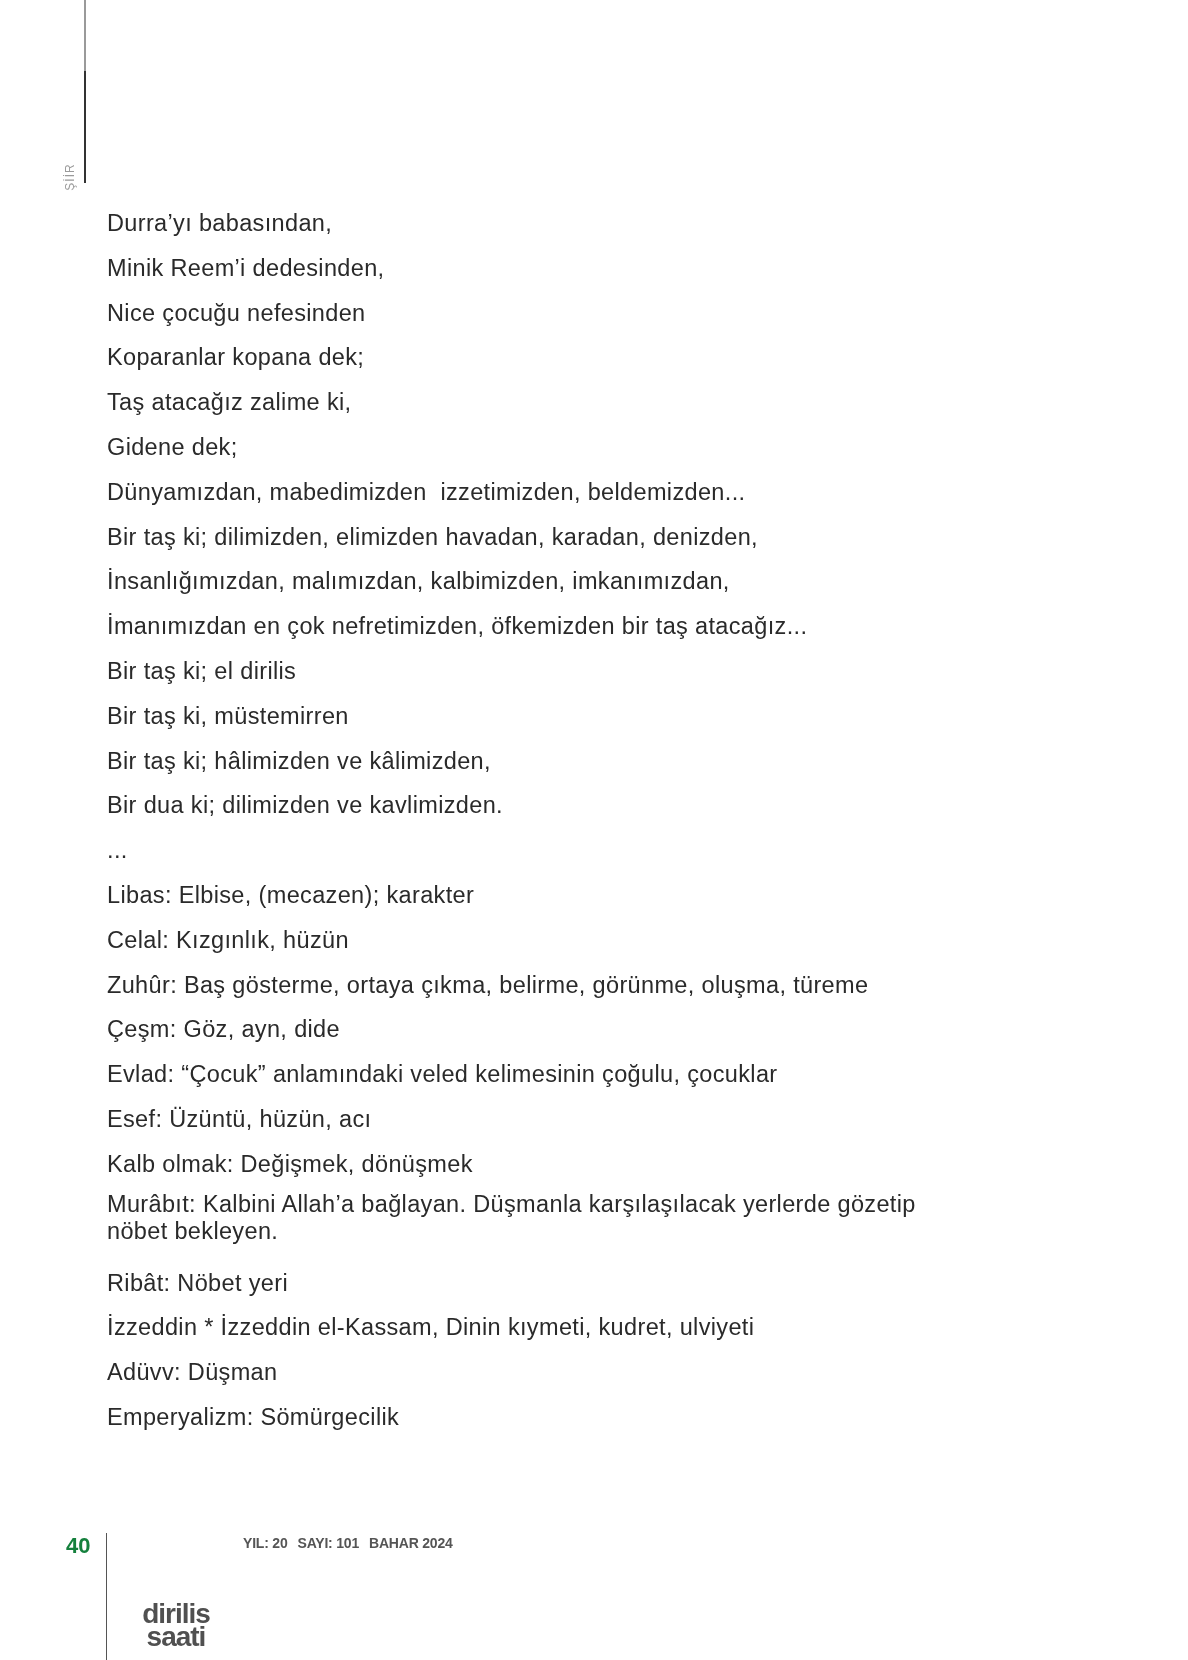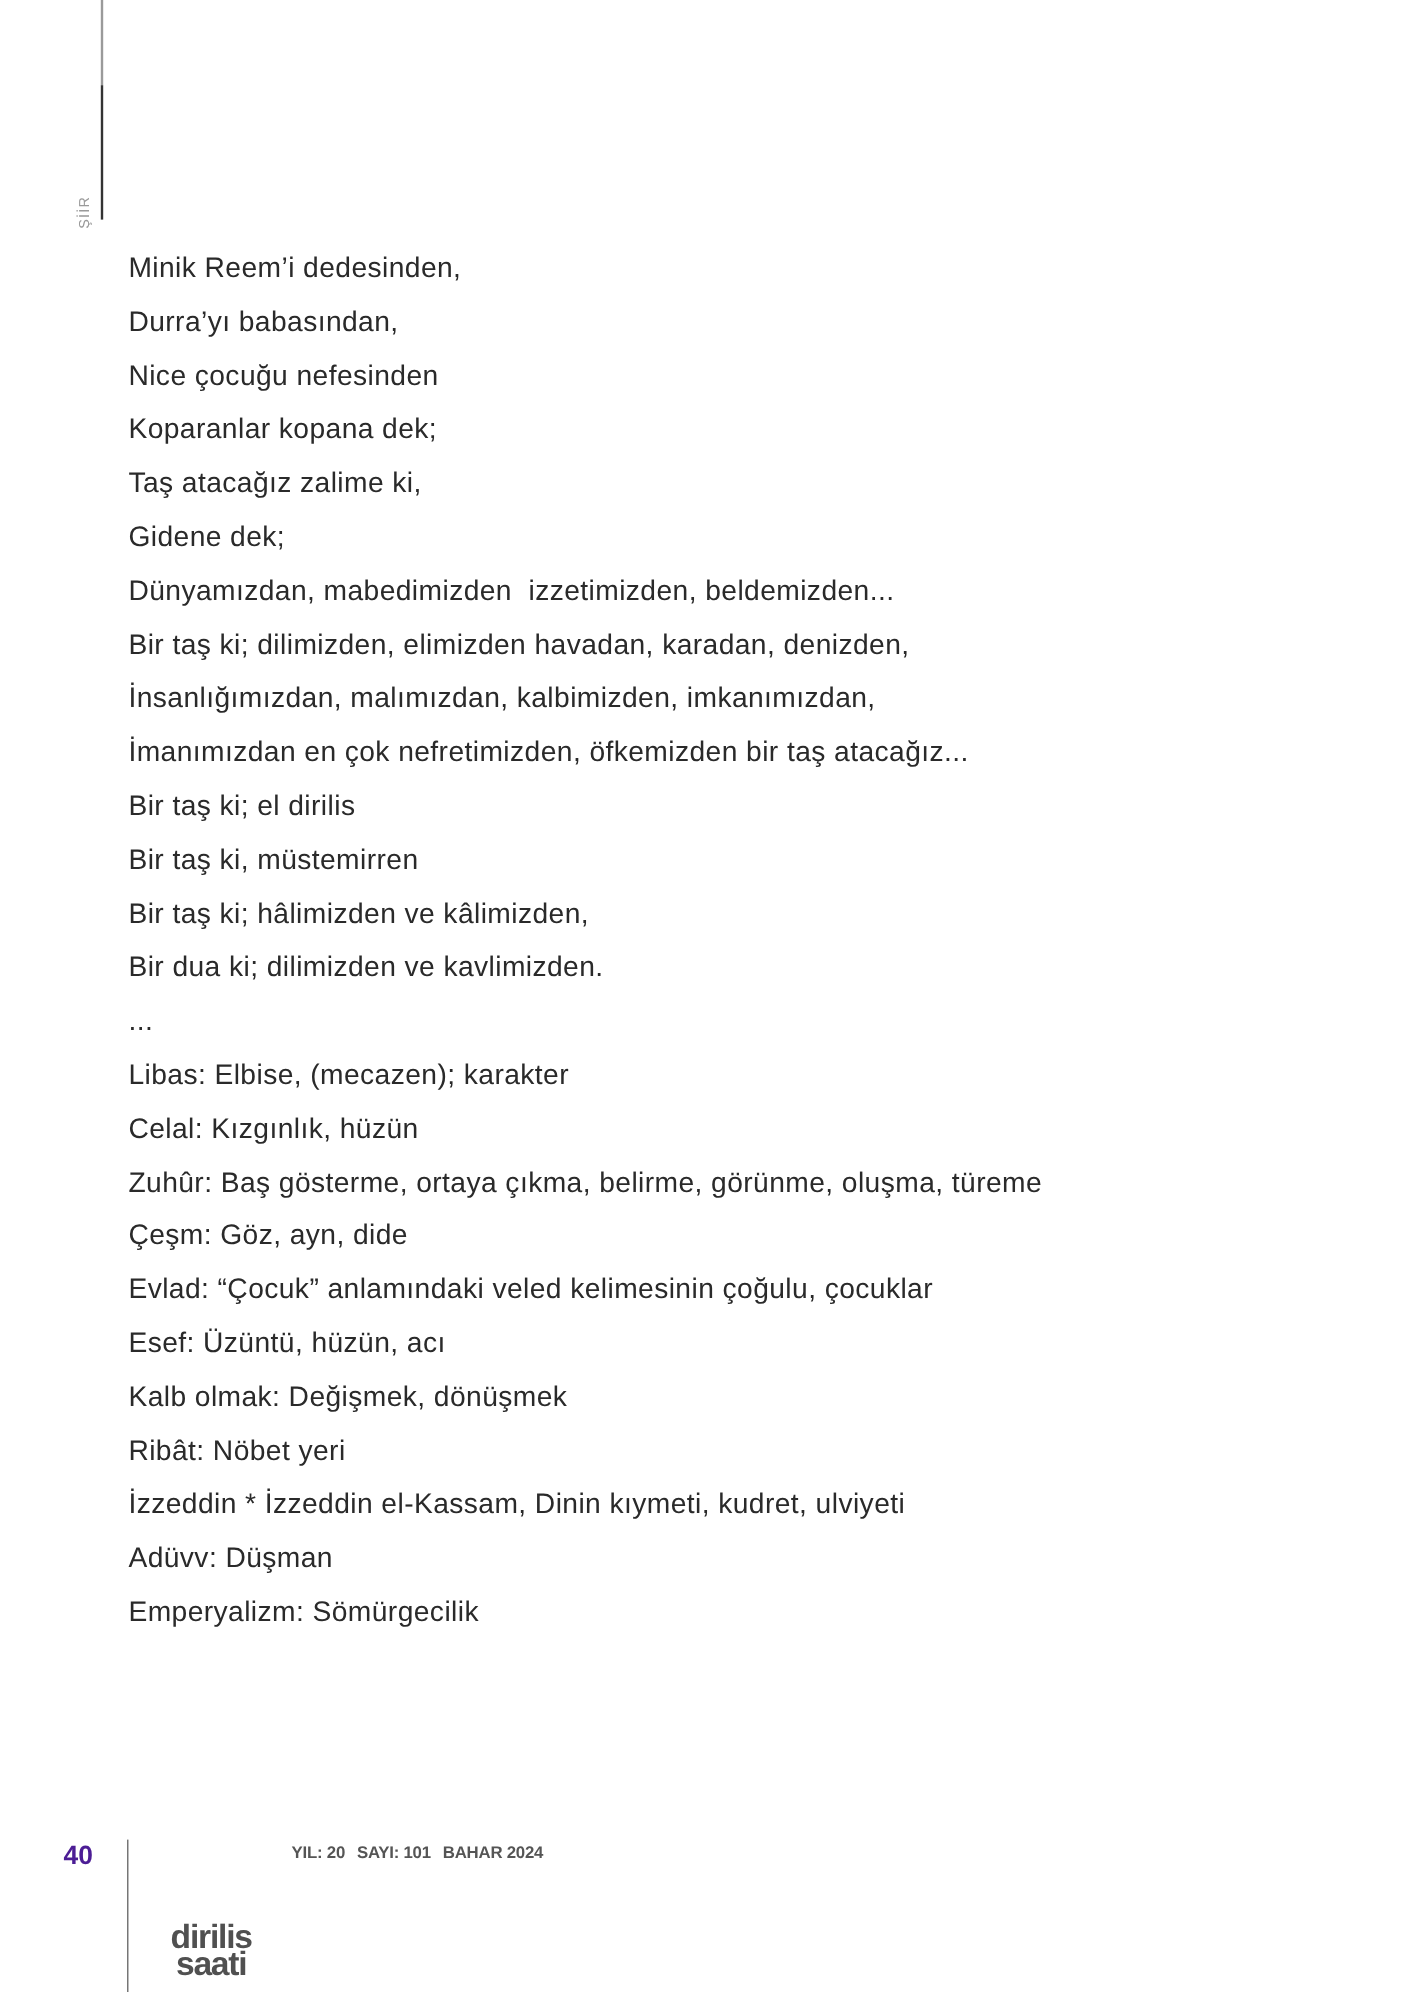--- a/index.html
+++ b/index.html
@@ -70,25 +70,25 @@
   .footer-rule {
     position: absolute;
     left: 106px;
     top: 1533px;
     width: 1px;
     height: 127px;
     background: #555555;
   }
   .page-number {
     position: absolute;
-    left: 53px;
+    left: 66px;
     top: 1533px;
     font-size: 22px;
     font-weight: bold;
-    color: #4c1d95;
+    color: #15803d;
     line-height: 26px;
   }
   .logo {
     position: absolute;
     left: 131px;
     top: 1602px;
     width: 90px;
     text-align: center;
     font-weight: bold;
     color: #505050;
@@ -111,22 +111,22 @@
   .issue-info span { margin-right: 10px; }
 </style>
 </head>
 <body>
 
 <div class="top-rule-light"></div>
 <div class="top-rule-dark"></div>
 <div class="section-label">ŞİİR</div>
 
 <div class="poem">
+  <div class="line">Durra’yı babasından,</div>
   <div class="line">Minik Reem’i dedesinden,</div>
-  <div class="line">Durra’yı babasından,</div>
   <div class="line">Nice çocuğu nefesinden</div>
   <div class="line">Koparanlar kopana dek;</div>
   <div class="line">Taş atacağız zalime ki,</div>
   <div class="line">Gidene dek;</div>
   <div class="line">Dünyamızdan, mabedimizden  izzetimizden, beldemizden...</div>
   <div class="line">Bir taş ki; dilimizden, elimizden havadan, karadan, denizden,</div>
   <div class="line">İnsanlığımızdan, malımızdan, kalbimizden, imkanımızdan,</div>
   <div class="line">İmanımızdan en çok nefretimizden, öfkemizden bir taş atacağız...</div>
   <div class="line">Bir taş ki; el dirilis</div>
   <div class="line">Bir taş ki, müstemirren</div>
@@ -134,20 +134,24 @@
   <div class="line">Bir dua ki; dilimizden ve kavlimizden.</div>
   <div class="line">...</div>
 
   <div class="line">Libas: Elbise, (mecazen); karakter</div>
   <div class="line">Celal: Kızgınlık, hüzün</div>
   <div class="line">Zuhûr: Baş gösterme, ortaya çıkma, belirme, görünme, oluşma, türeme</div>
   <div class="line">Çeşm: Göz, ayn, dide</div>
   <div class="line">Evlad: “Çocuk” anlamındaki veled kelimesinin çoğulu, çocuklar</div>
   <div class="line">Esef: Üzüntü, hüzün, acı</div>
   <div class="line">Kalb olmak: Değişmek, dönüşmek</div>
+  <div class="line wrap">
+    <span>Murâbıt: Kalbini Allah’a bağlayan. Düşmanla karşılaşılacak yerlerde gözetip</span>
+    <span>nöbet bekleyen.</span>
+  </div>
   <div class="line">Ribât: Nöbet yeri</div>
   <div class="line">İzzeddin * İzzeddin el-Kassam, Dinin kıymeti, kudret, ulviyeti</div>
   <div class="line">Adüvv: Düşman</div>
   <div class="line">Emperyalizm: Sömürgecilik</div>
 </div>
 
 <div class="page-number">40</div>
 <div class="footer-rule"></div>
 <div class="logo">
   <span>dirilis</span>

